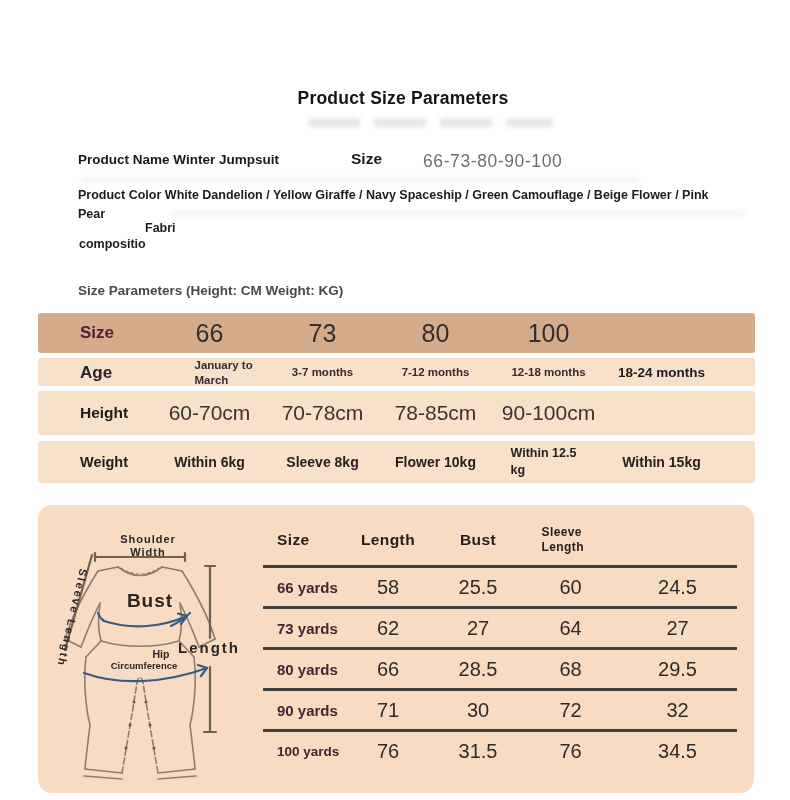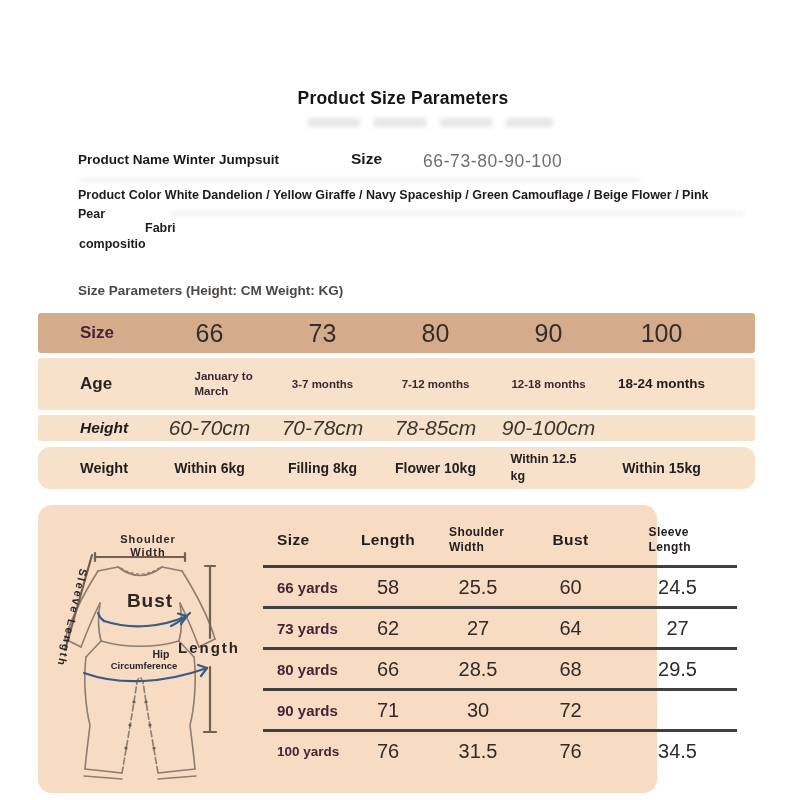--- a/index.html
+++ b/index.html
@@ -31,39 +31,39 @@
   .section-heading{position:absolute;top:283px;left:78px;font-size:13.5px;
                    font-weight:bold;color:#4c4846;}
 
   
   .t1{position:absolute;top:313px;left:38px;width:717px;}
   .t1-row{display:grid;grid-template-columns:115px repeat(5,113px);align-items:center;
           border-radius:3px;background:#f8e1ca;}
   .t1-row.hdr{background:#d4ac8c;}
   .t1-row{margin-bottom:5px;}
   .row-size{height:40px;}
-  .row-age{height:52px;}
-  .row-height{height:26px;margin-bottom:6px;font-style:italic;}
-  .row-weight{height:42px;margin-bottom:0;border-radius:12px;}
+  .row-age{height:28px;}
+  .row-height{height:44px;margin-bottom:6px;}
+  .row-weight{height:42px;margin-bottom:0;}
   .t1-label{padding-left:42px;font-weight:bold;}
   .row-size  .t1-label{font-size:17px;color:#4a2135;}
   .row-age   .t1-label{font-size:17px;color:#292324;}
   .row-weight .t1-label{font-size:14.5px;color:#1f1a1b;}
   .t1-cell{text-align:center;}
   .row-size  .t1-cell{font-size:25px;font-weight:400;color:#332e2c;}
   .row-age   .t1-cell{font-size:11.5px;font-weight:bold;color:#3a2832;line-height:1.3;}
   .row-age   .t1-cell.c4{font-size:13.5px;color:#201b1c;}
   .row-height .t1-cell{font-size:21px;font-weight:400;color:#3a3430;}
   .row-weight .t1-cell{font-size:14px;font-weight:bold;color:#262021;}
   .wrapblock{display:inline-block;text-align:left;}
   .row-age .c0 .wrapblock{width:70px;margin-left:40px;}
   .row-weight .c3 .wrapblock{width:76px;font-size:12.5px;line-height:1.35;}
 
   
-  .panel{position:absolute;top:505px;left:38px;width:619px;height:288px;
+  .panel{position:absolute;top:505px;left:38px;width:716px;height:288px;
          background:#f7dcc3;border-radius:14px;}
   .diagram{position:absolute;left:2px;top:5px;}
 
   .t2{position:absolute;left:225px;top:10px;width:474px;}
   .t2-hdr,.t2-row{display:grid;grid-template-columns:80px 90px 90px 95px 119px;align-items:center;}
   .t2-hdr{height:50px;}
   .t2-row{height:38px;border-top:3px solid #404040;}
   .t2-h{font-weight:bold;color:#211c1d;text-align:center;font-size:15.5px;letter-spacing:.4px;}
   .t2-h.c0{text-align:left;padding-left:14px;}
   .t2-h.small{font-size:12px;line-height:1.25;}
@@ -95,21 +95,20 @@
 
   <div class="section-heading">Size Parameters (Height: CM Weight: KG)</div>
 
   <div class="t1">
 
     <div class="t1-row hdr row-size">
       <div class="t1-label">Size</div>
       <div class="t1-cell c0">66</div>
       <div class="t1-cell c1">73</div>
       <div class="t1-cell c2">80</div>
-      <div class="t1-cell c3">90</div>
       <div class="t1-cell c4">100</div>
     </div>
 
     <div class="t1-row row-age">
       <div class="t1-label" style="font-size:17px;color:#292324;">Age</div>
       <div class="t1-cell c0"><span class="wrapblock">January to March</span></div>
       <div class="t1-cell c1">3-7 months</div>
       <div class="t1-cell c2">7-12 months</div>
       <div class="t1-cell c3">12-18 months</div>
       <div class="t1-cell c4">18-24 months</div>
@@ -119,21 +118,21 @@
       <div class="t1-label" style="font-size:15.5px;color:#1f1a1b;">Height</div>
       <div class="t1-cell c0">60-70cm</div>
       <div class="t1-cell c1">70-78cm</div>
       <div class="t1-cell c2">78-85cm</div>
       <div class="t1-cell c4">90-100cm</div>
     </div>
 
     <div class="t1-row row-weight">
       <div class="t1-label">Weight</div>
       <div class="t1-cell c0">Within 6kg</div>
-      <div class="t1-cell c1">Filling 8kg</div>
+      <div class="t1-cell c1">Sleeve 8kg</div>
       <div class="t1-cell c2">Flower 10kg</div>
       <div class="t1-cell c3"><span class="wrapblock">Within 12.5 kg</span></div>
       <div class="t1-cell c4">Within 15kg</div>
     </div>
   </div>
 
   <div class="panel">
 
     <svg class="diagram" viewBox="0 0 250 285" width="250" height="285">
 
@@ -202,21 +201,20 @@
         <text x="121" y="148" font-size="10.5" text-anchor="middle">Hip</text>
         <text x="104" y="159" font-size="9.5" text-anchor="middle">Circumference</text>
         <text x="169" y="143" font-size="15" letter-spacing="2" text-anchor="middle">Length</text>
       </g>
     </svg>
 
     <div class="t2">
       <div class="t2-hdr">
         <div class="t2-h c0">Size</div>
         <div class="t2-h c1">Length</div>
-        <div class="t2-h c2 small"><span class="wrapblock">Shoulder Width</span></div>
         <div class="t2-h c3">Bust</div>
         <div class="t2-h c4 small"><span class="wrapblock">Sleeve Length</span></div>
       </div>
 
       <div class="t2-row">
         <div class="t2-label">66 yards</div>
         <div class="t2-cell">58</div>
         <div class="t2-cell">25.5</div>
         <div class="t2-cell">60</div>
         <div class="t2-cell">24.5</div>
@@ -233,20 +231,21 @@
         <div class="t2-cell">66</div>
         <div class="t2-cell">28.5</div>
         <div class="t2-cell">68</div>
         <div class="t2-cell">29.5</div>
       </div>
       <div class="t2-row">
         <div class="t2-label">90 yards</div>
         <div class="t2-cell">71</div>
         <div class="t2-cell">30</div>
         <div class="t2-cell">72</div>
+        <div class="t2-cell">32</div>
       </div>
       <div class="t2-row last">
         <div class="t2-label">100 yards</div>
         <div class="t2-cell">76</div>
         <div class="t2-cell">31.5</div>
         <div class="t2-cell">76</div>
         <div class="t2-cell">34.5</div>
       </div>
     </div>
   </div>

